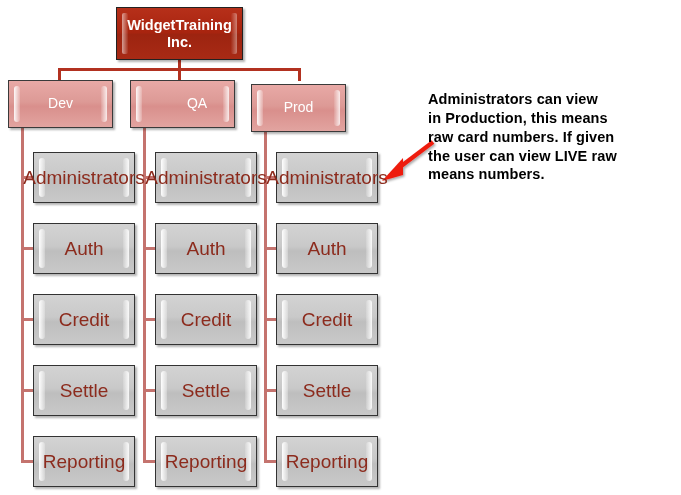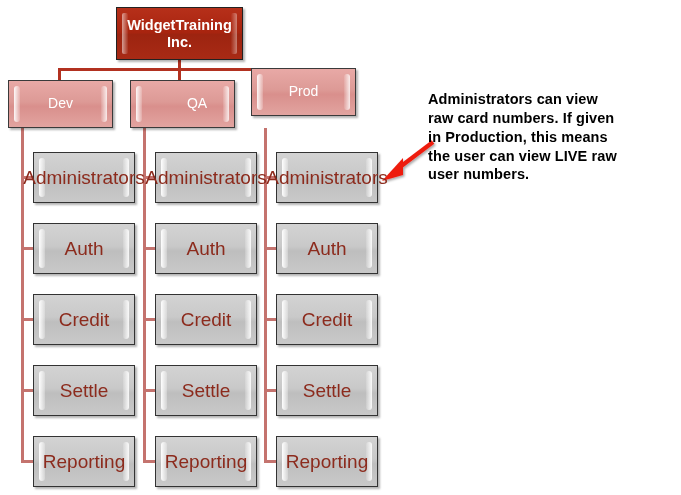--- a/index.html
+++ b/index.html
@@ -154,21 +154,21 @@
       <span>Inc.</span>
     </span>
   </div>
 
   <div class="node env" style="left:8px;top:80px;width:105px;height:48px;">
     <span class="label">Dev</span>
   </div>
   <div class="node env" style="left:130px;top:80px;width:105px;height:48px;padding-left:29px;">
     <span class="label">QA</span>
   </div>
-  <div class="node env" style="left:251px;top:68px;width:105px;height:48px;">
+  <div class="node env" style="left:251px;top:84px;width:95px;height:48px;">
     <span class="label">Prod</span>
   </div>
 
   <div class="node grp" style="left:33px;top:152px;width:102px;height:51px;">
     <span class="label">Administrators</span>
   </div>
   <div class="node grp" style="left:33px;top:223px;width:102px;height:51px;">
     <span class="label">Auth</span>
   </div>
   <div class="node grp" style="left:33px;top:294px;width:102px;height:51px;">
@@ -220,19 +220,19 @@
       </filter>
     </defs>
     <g filter="url(#arrowShadow)">
       <path d="M 63 6 L 26 34" stroke="#ee1c11" stroke-width="4.2" fill="none" stroke-linecap="butt"></path>
       <path d="M 12 45 L 33 22 L 33 39 Z" fill="#ee1c11"></path>
     </g>
   </svg>
 
   <div id="annotation">
     <div>Administrators can view</div>
+    <div>in Production, this means</div>
     <div>raw card numbers. If given</div>
-    <div>in Production, this means</div>
     <div>the user can view LIVE raw</div>
-    <div>user numbers.</div>
+    <div>means numbers.</div>
   </div>
 
 </div>
 
 </body></html>

